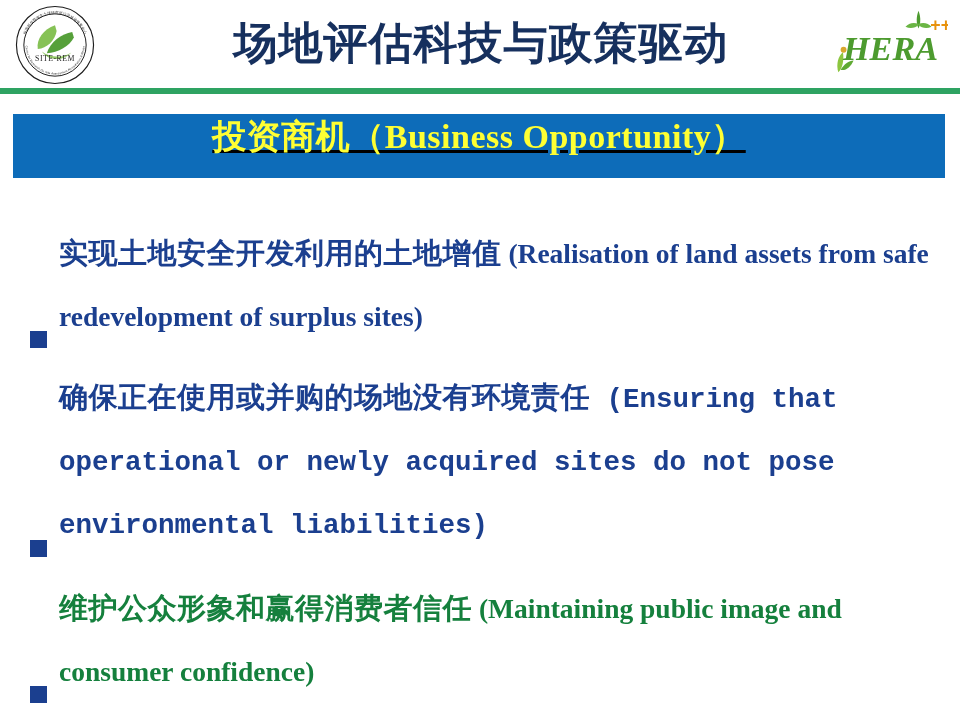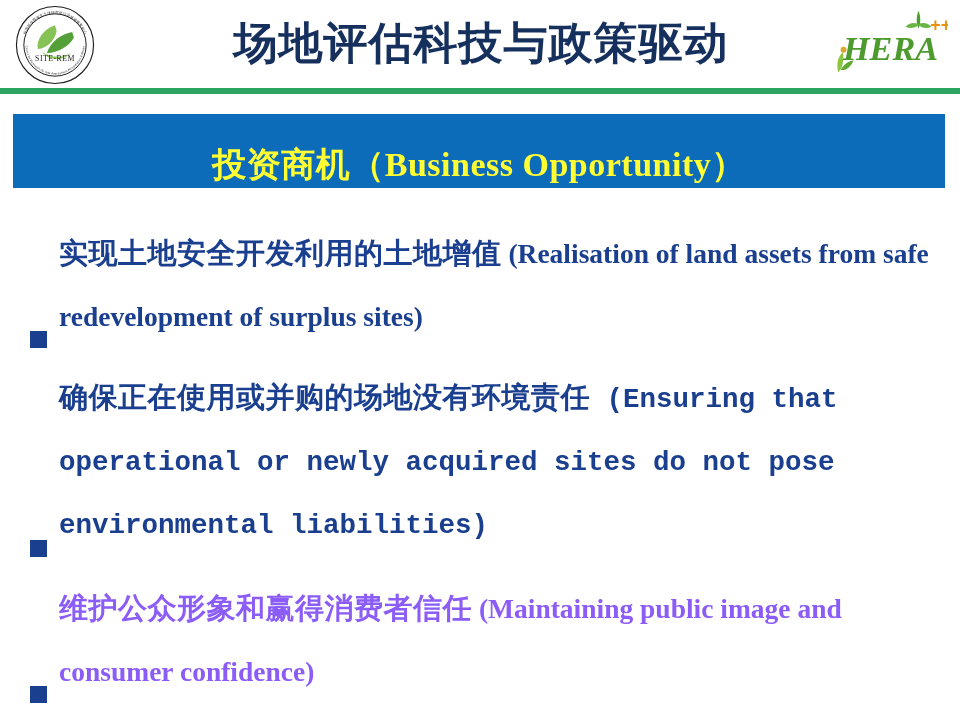--- a/index.html
+++ b/index.html
@@ -68,25 +68,26 @@
     height: 6px;
     background: #2ea362;
   }
 
   
   .banner {
     position: absolute;
     left: 13px;
     top: 114px;
     width: 932px;
-    height: 74px;
+    height: 64px;
     background: #0d6cb9;
     display: flex;
-    align-items: flex-end;
+    align-items: flex-start;
     justify-content: center;
+    text-decoration: underline;
   }
   .banner-text {
     font-family: "Liberation Serif", "DejaVu Serif", serif;
     font-weight: bold;
     font-size: 34px;
     color: #ffff33;
     white-space: nowrap;
     letter-spacing: 0.5px;
   }
 
@@ -197,19 +198,19 @@
   <div class="bullet-item">
     <span class="bullet-marker" style="background: rgb(27, 63, 143);"></span>
     <div class="bullet-text" style="color: rgb(27, 63, 143); font-family: Liberation Mono, monospace;">
       <span class="cn">确保正在使用或并购的场地没有环境责任</span>
       <span class="en">(Ensuring that operational or newly acquired sites do not pose environmental liabilities)</span>
     </div>
   </div>
 
   <div class="bullet-item">
     <span class="bullet-marker" style="background: rgb(27, 63, 143);"></span>
-    <div class="bullet-text" style="color: #8b5cf6;">
+    <div class="bullet-text" style="color: #15803d;">
       <span class="cn">维护公众形象和赢得消费者信任</span>
       <span class="en">(Maintaining public image and consumer confidence)</span>
     </div>
   </div>
 
 </div>
 
 </body></html>

